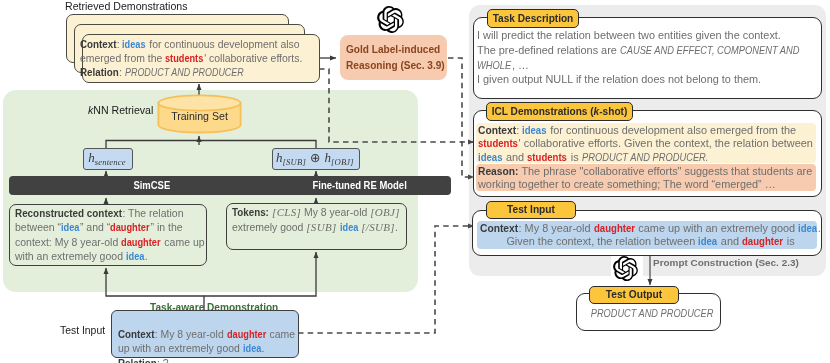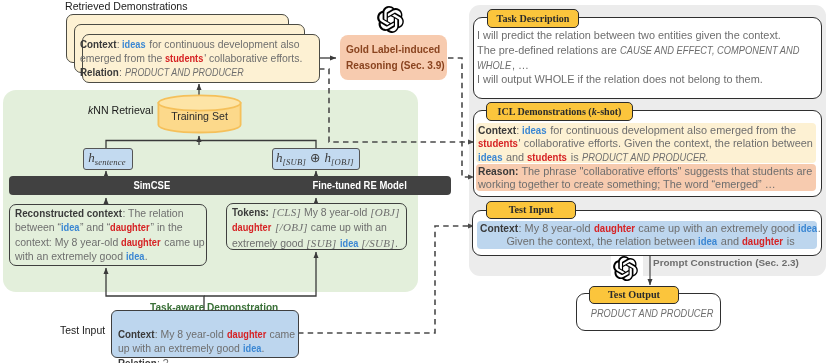--- a/index.html
+++ b/index.html
@@ -71,21 +71,21 @@
   
   #tiBox{left:111px;top:310px;width:186px;height:46px;background:#BDD6EE;
          border:1.3px solid #3f3f3f;border-radius:6px;}
   #tiTxt{left:118px;top:312px;width:200px;font-size:10.45px;line-height:14.3px;white-space:nowrap;margin-top:16px;}
   #tiLbl{left:60px;top:324.5px;font-size:10.4px;color:#1a1a1a;white-space:nowrap;}
 
   
   .obox{background:#fff;border:1.6px solid #2f2f2f;border-radius:9px;z-index:1;}
   .hl{z-index:2;}
   .tx{z-index:3;}
-  .ylbadge{z-index:4;font-family:Liberation Serif, serif;}
+  .ylbadge{z-index:4;}
   .ylbadge{background:#FBC53C;border:1.5px solid #2b2b2b;border-radius:5px;
            font-size:9.8px;font-weight:bold;color:#2b2b2b;text-align:center;
            white-space:nowrap;box-sizing:border-box;}
 
   #tdBox{left:473px;top:17px;width:347px;height:80px;}
   #tdBadge{left:487px;top:9px;width:92px;height:19px;line-height:17.5px;font-size:10.1px;}
   #tdTxt{left:477px;top:28px;width:350px;font-size:10.9px;line-height:14.8px;white-space:nowrap;}
 
   #iclBox{left:473px;top:110px;width:347px;height:85px;}
   #iclBadge{left:486px;top:102px;width:147px;height:19px;line-height:17.5px;font-size:10.1px;}
@@ -198,21 +198,20 @@
   <div class="abs" id="rcTxt">
     <div><span class="bk" style="margin-right: -6.42px;">Reconstructed context</span><span class="g">: The relation</span></div>
     <div><span class="g">between “</span><span class="blue" style="margin-right: -2.22px;">idea</span><span class="g">” and “</span><span class="red" style="margin-right: -4.74px;">daughter</span><span class="g">” in the</span></div>
     <div><span class="g">context: My 8 year-old </span><span class="red" style="margin-right: -4.74px;">daughter</span><span class="g"> came up</span></div>
     <div><span class="g">with an extremely good </span><span class="blue" style="margin-right: -2.22px;">idea</span><span class="g">.</span></div>
   </div>
 
   <div class="abs wbox" id="tok"></div>
   <div class="abs" id="tokTxt">
     <div><span class="bk" style="margin-right: -2.21px;">Tokens:</span><span class="g mt"> [CLS]</span><span class="g"> My 8 year-old </span><span class="g mt">[OBJ]</span></div>
-    <div><span class="red" style="margin-right: -4.72px;">daughter</span><span class="g mt"> [/OBJ]</span><span class="g"> came up with an</span></div>
     <div><span class="g">extremely good </span><span class="g mt">[SUB] </span><span class="blue" style="margin-right: -2.21px;">idea</span><span class="g mt"> [/SUB]</span><span class="g">.</span></div>
   </div>
 
   <div class="abs" id="taskAware">
     <div>Task-aware Demonstration</div>
   </div>
 
   <div class="abs" id="tiLbl">Test Input</div>
   <div class="abs" id="tiBox"></div>
   <div class="abs" id="tiTxt">
@@ -220,21 +219,21 @@
     <div><span class="g">up with an extremely good </span><span class="blue" style="margin-right: -2.21px;">idea</span><span class="g">.</span></div>
     <div><span class="bk" style="margin-right: -2.32px;">Relation</span><span class="g">: ?</span></div>
   </div>
 
   <div class="abs obox" id="tdBox"></div>
   <div class="abs ylbadge" id="tdBadge">Task Description</div>
   <div class="abs tx" id="tdTxt">
     <div class="g">I will predict the relation between two entities given the context.</div>
     <div><span class="g">The pre-defined relations are </span><span class="g itc" style="margin-right: -26.03px;">CAUSE AND EFFECT, COMPONENT AND</span></div>
     <div><span class="g itc" style="margin-right: -4.95px;">WHOLE</span><span class="g">, …</span></div>
-    <div class="g">I will output WHOLE if the relation does not belong to them.</div>
+    <div class="g">I given output NULL if the relation does not belong to them.</div>
   </div>
 
   <div class="abs hl" id="iclCtx"></div>
   <div class="abs hl" id="iclRsn"></div>
   <div class="abs obox" id="iclBox"></div>
   <div class="abs ylbadge" id="iclBadge"><span>ICL Demonstrations (</span><i>k</i><span>-shot)</span></div>
   <div class="abs tx" id="iclCtxTxt">
     <div><span class="bk" style="margin-right: -2.29px;">Context</span><span class="g">: </span><span class="blue" style="margin-right: -2.94px;">ideas</span><span class="g"> for continuous development also emerged from the</span></div>
     <div><span class="red" style="margin-right: -4.79px;">students</span><span class="g">' collaborative efforts. Given the context, the relation between</span></div>
     <div><span class="blue" style="margin-right: -2.94px;">ideas</span><span class="g"> and </span><span class="red" style="margin-right: -4.79px;">students</span><span class="g"> is </span><span class="g itc" style="margin-right: -18.33px;">PRODUCT AND PRODUCER.</span></div>

